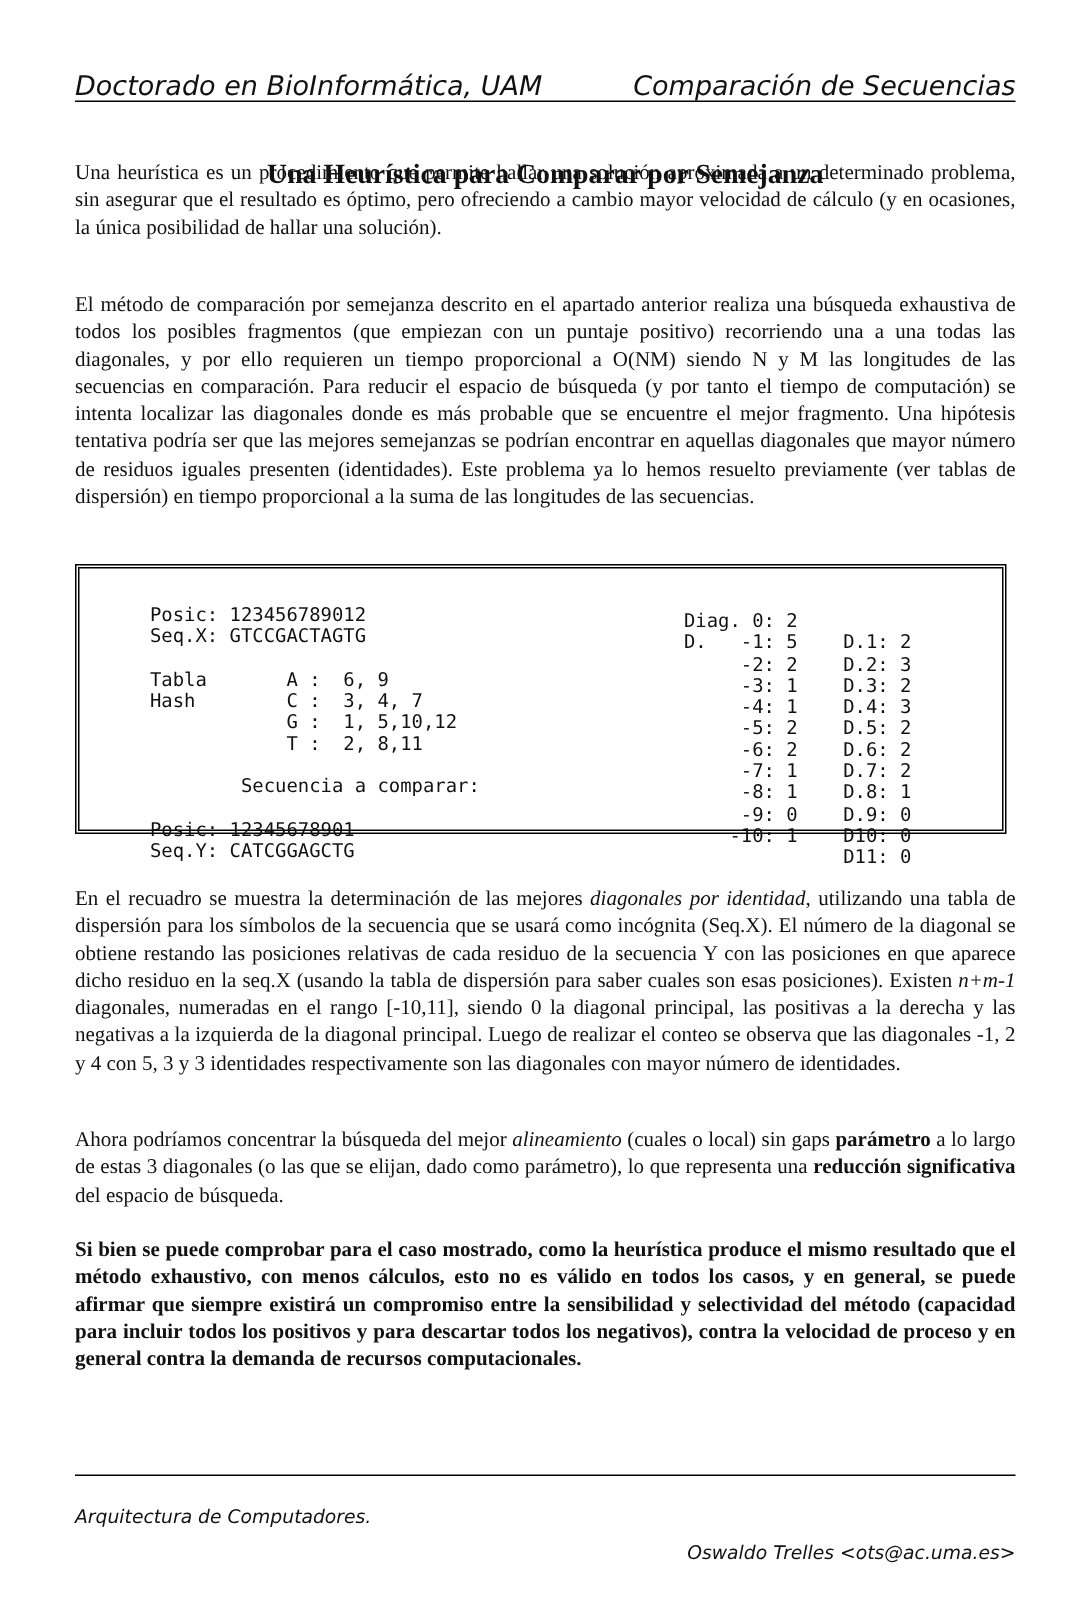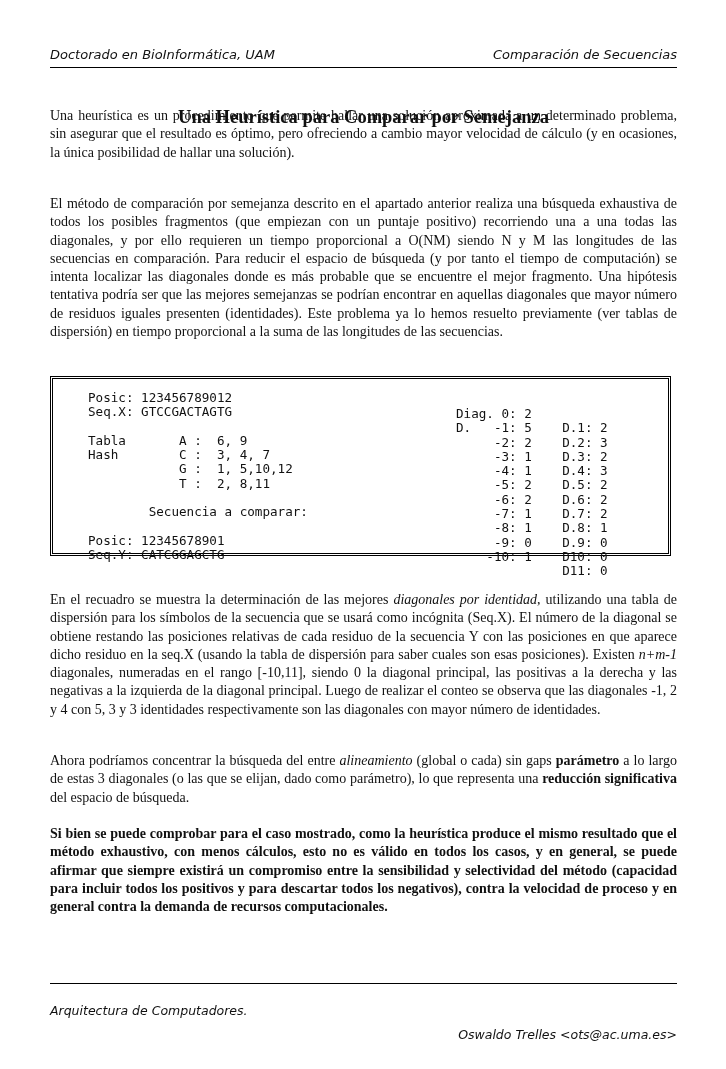--- a/index.html
+++ b/index.html
@@ -1,20 +1,20 @@
 <!DOCTYPE html>
 <html><head>
 <meta charset="utf-8">
 <style>
   html, body { margin: 0; padding: 0; background: #ffffff; }
   body { width: 726px; height: 1069px; position: relative; color: #111; overflow: hidden; }
   .page { position: absolute; left: 50px; top: 0; width: 627px; }
   .run-head {
     position: absolute; top: 47px; left: 0; width: 627px; height: 20px;
-    font-family: "DejaVu Sans", sans-serif; font-style: italic; font-size: 13px;
+    font-family: "DejaVu Sans", sans-serif; font-style: italic; font-size: 18px;
     border-bottom: 1px solid #000;
   }
   .run-head .l { position: absolute; left: 0; top: 0; }
   .run-head .r { position: absolute; right: 0; top: 0; font-style: italic; }
   .title {
     position: absolute; top: 83px; left: 0; width: 627px; text-align: center;
     font-family: "Liberation Serif", serif; font-weight: bold; font-size: 18.5px; margin-top: 24px;
   }
   .para {
     position: absolute; left: 0; width: 627px;
@@ -26,21 +26,21 @@
   .p3 { top: 591px; }
   .p4 { top: 752px; }
   .p5 { top: 825px; font-weight: bold; }
   .para i { font-style: italic; }
   .para b { font-weight: bold; }
   .codebox {
     position: absolute; top: 376px; left: 0; width: 621px; height: 180px;
     border: 3px double #000; box-sizing: border-box;
     font-family: "Liberation Mono", monospace; font-size: 12.6px; line-height: 14.3px;
   }
-  .code-left { position: absolute; left: 35px; top: 12px; white-space: pre; margin: 0; }
+  .code-left { position: absolute; left: 35px; top: 12px; white-space: pre; margin: 12px; }
   .code-right { position: absolute; left: 387px; top: 12px; white-space: pre; margin: 16px; }
   .code-line { display: block; height: 14.3px; }
   .foot-rule { position: absolute; top: 983px; left: 0; width: 627px; border-top: 1px solid #000; }
   .run-foot {
     position: absolute; top: 999px; left: 0; width: 627px;
     font-family: "DejaVu Sans", sans-serif; font-style: italic; font-size: 12.5px;
   }
   .run-foot .l { position: absolute; left: 0; top: 4px; }
   .run-foot .r { position: absolute; right: 0; top: 0; margin-top: 28px; }
 </style>
@@ -60,21 +60,21 @@
 
   <p class="para p2" style="margin:0">El método de comparación por semejanza descrito en el apartado anterior realiza una búsqueda exhaustiva de todos los posibles fragmentos (que empiezan con un puntaje positivo) recorriendo una a una todas las diagonales, y por ello requieren un tiempo proporcional a O(NM) siendo N y M las longitudes de las secuencias en comparación. Para reducir el espacio de búsqueda (y por tanto el tiempo de computación) se intenta localizar las diagonales donde es más probable que se encuentre el mejor fragmento. Una hipótesis tentativa podría ser que las mejores semejanzas se podrían encontrar en aquellas diagonales que mayor número de residuos iguales presenten (identidades). Este problema ya lo hemos resuelto previamente (ver tablas de dispersión) en tiempo proporcional a la suma de las longitudes de las secuencias.</p>
 
   <div class="codebox">
     <pre class="code-left"><span class="code-line">Posic: 123456789012</span><span class="code-line">Seq.X: GTCCGACTAGTG</span><span class="code-line"></span><span class="code-line">Tabla       A :  6, 9</span><span class="code-line">Hash        C :  3, 4, 7</span><span class="code-line">            G :  1, 5,10,12</span><span class="code-line">            T :  2, 8,11</span><span class="code-line"></span><span class="code-line">        Secuencia a comparar:</span><span class="code-line"></span><span class="code-line">Posic: 12345678901</span><span class="code-line">Seq.Y: CATCGGAGCTG</span></pre>
     <pre class="code-right"><span class="code-line">Diag. 0: 2</span><span class="code-line">D.   -1: 5    D.1: 2</span><span class="code-line">     -2: 2    D.2: 3</span><span class="code-line">     -3: 1    D.3: 2</span><span class="code-line">     -4: 1    D.4: 3</span><span class="code-line">     -5: 2    D.5: 2</span><span class="code-line">     -6: 2    D.6: 2</span><span class="code-line">     -7: 1    D.7: 2</span><span class="code-line">     -8: 1    D.8: 1</span><span class="code-line">     -9: 0    D.9: 0</span><span class="code-line">    -10: 1    D10: 0</span><span class="code-line">              D11: 0</span></pre>
   </div>
 
   <p class="para p3" style="margin:0"><span>En el recuadro se muestra la determinación de las mejores </span><i>diagonales por identidad</i><span>, utilizando una tabla de dispersión para los símbolos de la secuencia que se usará como incógnita (Seq.X). El número de la diagonal se obtiene restando las posiciones relativas de cada residuo de la secuencia Y con las posiciones en que aparece dicho residuo en la seq.X (usando la tabla de dispersión para saber cuales son esas posiciones). Existen </span><i>n+m-1</i><span> diagonales, numeradas en el rango [-10,11], siendo 0 la diagonal principal, las positivas a la derecha y las negativas a la izquierda de la diagonal principal. Luego de realizar el conteo se observa que las diagonales -1, 2 y 4 con 5, 3 y 3 identidades respectivamente son las diagonales con mayor número de identidades.</span></p>
 
-  <p class="para p4" style="margin:0"><span>Ahora podríamos concentrar la búsqueda del entre </span><i>alineamiento</i><span> (global o cada) sin gaps </span><b>parámetro</b><span> a lo largo de estas 3 diagonales (o las que se elijan, dado como parámetro), lo que representa una </span><b>reducción significativa</b><span> del espacio de búsqueda.</span></p>
+  <p class="para p4" style="margin:0"><span>Ahora podríamos concentrar la búsqueda del mejor </span><i>alineamiento</i><span> (cuales o local) sin gaps </span><b>parámetro</b><span> a lo largo de estas 3 diagonales (o las que se elijan, dado como parámetro), lo que representa una </span><b>reducción significativa</b><span> del espacio de búsqueda.</span></p>
 
   <p class="para p5" style="margin:0">Si bien se puede comprobar para el caso mostrado, como la heurística produce el mismo resultado que el método exhaustivo, con menos cálculos, esto no es válido en todos los casos, y en general, se puede afirmar que siempre existirá un compromiso entre la sensibilidad y selectividad del método (capacidad para incluir todos los positivos y para descartar todos los negativos), contra la velocidad de proceso y en general contra la demanda de recursos computacionales.</p>
 
   <div class="foot-rule"></div>
   <div class="run-foot">
     <span class="l">Arquitectura de Computadores.</span>
     <span class="r">Oswaldo Trelles &lt;ots@ac.uma.es&gt;</span>
   </div>
 </div>
 

